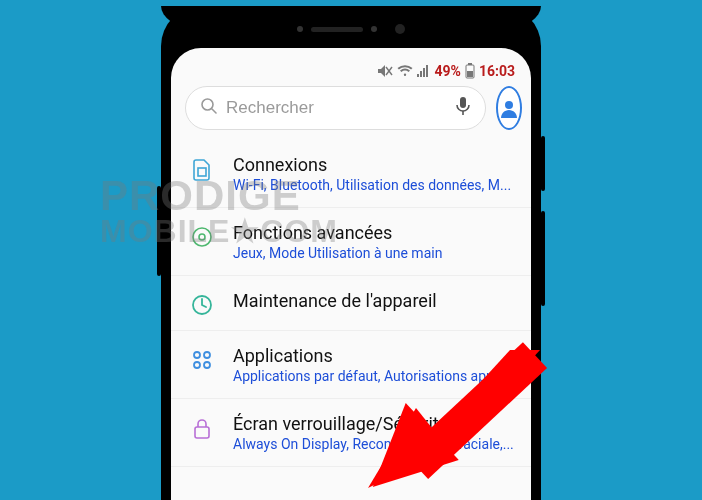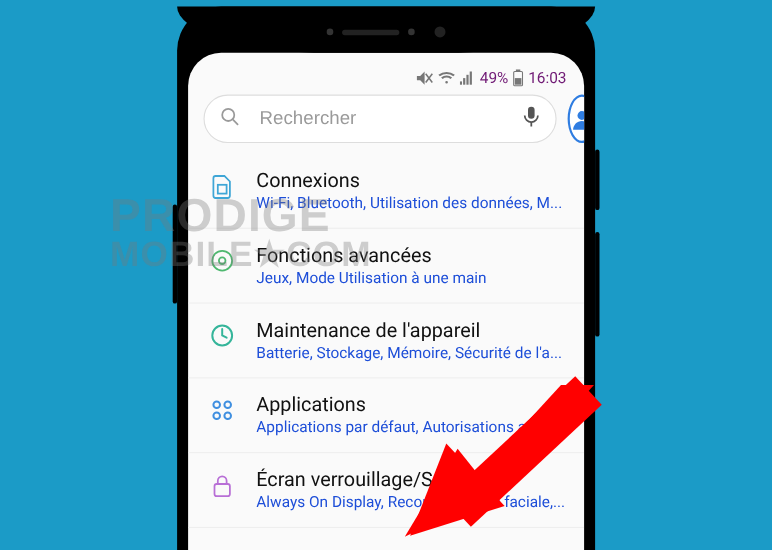--- a/index.html
+++ b/index.html
@@ -69,38 +69,38 @@
   .status-bar {
     height: 24px;
     display: flex;
     justify-content: flex-end;
     align-items: center;
     padding: 22px 16px 0 16px;
     gap: 4px;
     font-size: 14px;
     color: #444;
   }
-  .status-bar .txt { font-size: 14px; color: #701a75; font-weight: 400; }
+  .status-bar .txt { font-size: 14px; color: #b91c1c; font-weight: 700; }
   .status-bar svg { display: block; }
   .search-row {
     display: flex;
     align-items: center;
     gap: 10px;
     padding: 14px 14px 10px 14px;
   }
   .search-pill {
     flex: 1;
     height: 44px;
     border: 1px solid #ddd;
     border-radius: 22px;
     background: #fff;
     display: flex;
     align-items: center;
     padding: 0 14px;
-    gap: 18px;
+    gap: 8px;
     color: #8e8e8e;
   }
   .search-pill input {
     flex: 1;
     border: none;
     outline: none;
     font-size: 17px;
     color: #555;
     background: transparent;
   }
@@ -272,21 +272,20 @@
 
       <div class="item">
         <div class="icon-slot">
           <svg width="22" height="22" viewBox="0 0 22 22">
               <circle cx="11" cy="11" r="9" fill="none" stroke="#35b59a" stroke-width="1.8"></circle>
               <path d="M11 5v6l4 2" fill="none" stroke="#35b59a" stroke-width="1.8" stroke-linecap="round"></path>
             </svg>
         </div>
         <div class="texts">
           <div class="title">Maintenance de l'appareil</div>
-          <div class="sub">Batterie, Stockage, Mémoire, Sécurité de l'a...</div>
         </div>
       </div>
 
       <div class="item">
         <div class="icon-slot">
           <svg width="22" height="22" viewBox="0 0 22 22">
             <circle cx="6" cy="6" r="3" fill="none" stroke="#3f8fe0" stroke-width="1.8"></circle>
             <circle cx="16" cy="6" r="3" fill="none" stroke="#3f8fe0" stroke-width="1.8"></circle>
             <circle cx="6" cy="16" r="3" fill="none" stroke="#3f8fe0" stroke-width="1.8"></circle>
             <circle cx="16" cy="16" r="3" fill="none" stroke="#3f8fe0" stroke-width="1.8"></circle>

